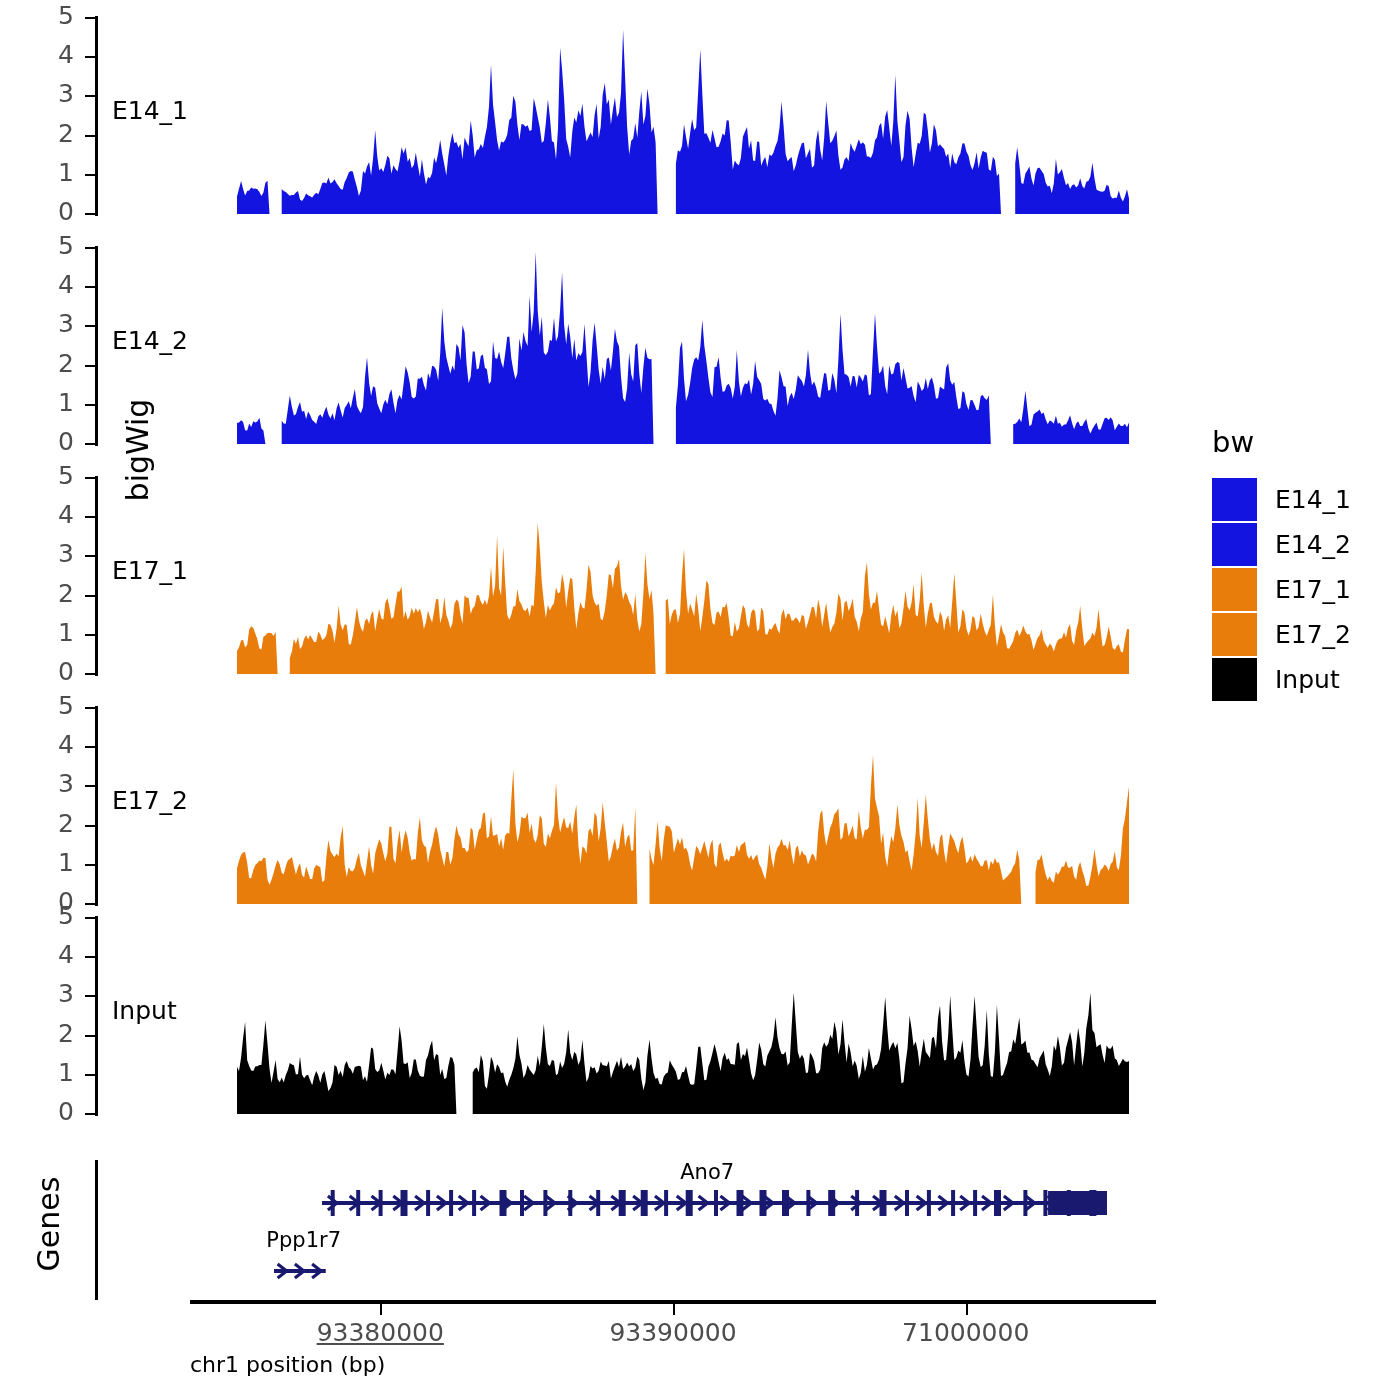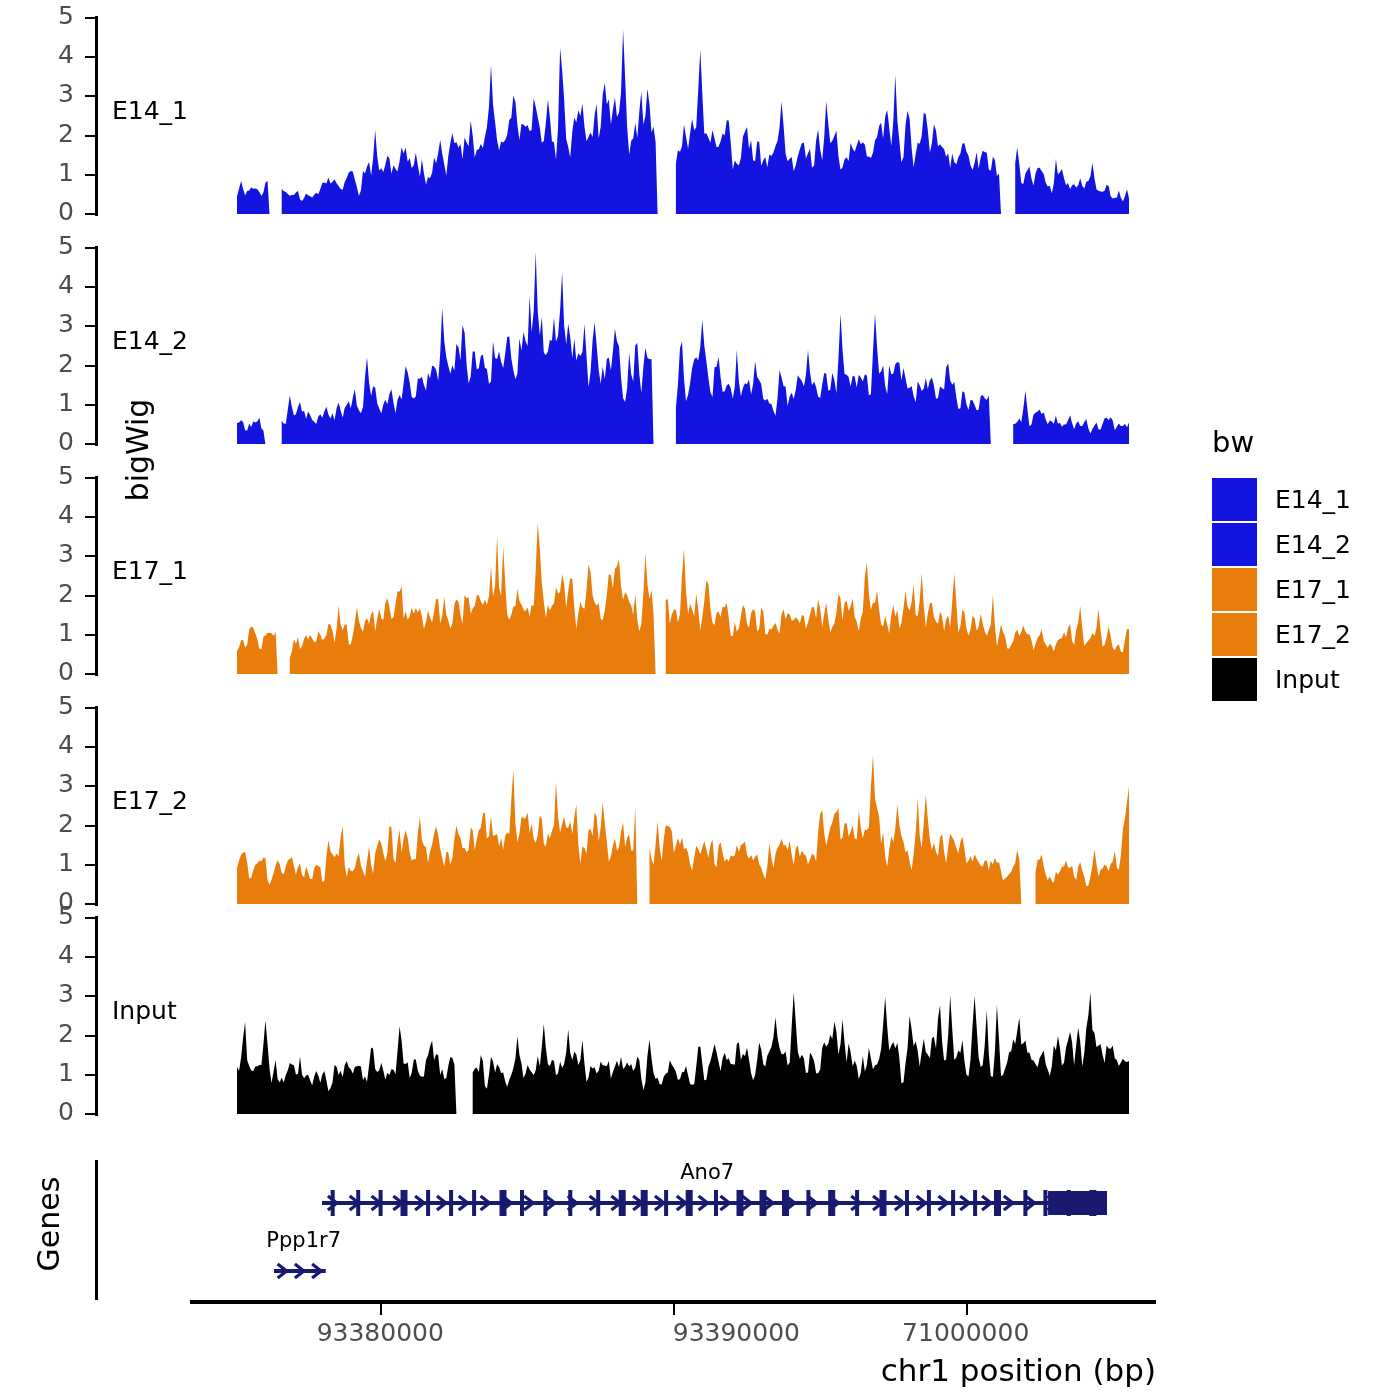--- a/index.html
+++ b/index.html
@@ -99,22 +99,22 @@
     width:200px;
     margin-left:-100px;
     text-align:center;
     font-size:25px;
     color:#4d4d4d;
   }
   #xlab{
     position:absolute;
     left:190px;top:1352px;
     width:966px;
-    text-align:right;
-    font-size:31px;
+    text-align:left;
+    font-size:22px;
     color:#000;
   }
 
   
   #legend{position:absolute;left:1212px;top:425px;width:180px;}
   #legend-title{font-size:29px;color:#000;margin-bottom:18px;}
   .legend-row{display:flex;align-items:center;height:45px;}
   .legend-key{width:45px;height:43px;flex:0 0 45px;}
   .legend-lab{margin-left:18px;font-size:25px;color:#000;}
 </style>
@@ -317,23 +317,23 @@
             <path d="M20.867999999999995 16 L29.867999999999995 23 L20.867999999999995 30" fill="none" stroke="#191970" stroke-width="3.2" stroke-linejoin="miter"></path>
             <path d="M38.11333333333333 16 L47.11333333333333 23 L38.11333333333333 30" fill="none" stroke="#191970" stroke-width="3.2" stroke-linejoin="miter"></path>
           </svg></div>
         <div class="gene-name" style="left: 266.332px; top: 68px;">Ppp1r7</div>
       </div>
   </div>
 
   <div id="xaxis-line"></div>
   <div id="xaxis-ticks">
       <div class="xtick" style="left: 380.273px;"></div>
-      <div class="xticklab" style="left: 380.273px;">93380000</div>
+      <div class="xticklab" style="left: 380.273px; text-decoration: underline;">93380000</div>
       <div class="xtick" style="left: 673px;"></div>
-      <div class="xticklab" style="left: 700px; text-align: right;">93390000</div>
+      <div class="xticklab" style="left: 673px;">93390000</div>
       <div class="xtick" style="left: 965.727px;"></div>
       <div class="xticklab" style="left: 965.727px;">71000000</div>
     </div>
   <div id="xlab">chr1 position (bp)</div>
 
   <div id="legend">
     <div id="legend-title">bw</div>
     <div id="legend-items">
         <div class="legend-row">
           <div class="legend-key" style="background: rgb(20, 20, 224);"></div>

